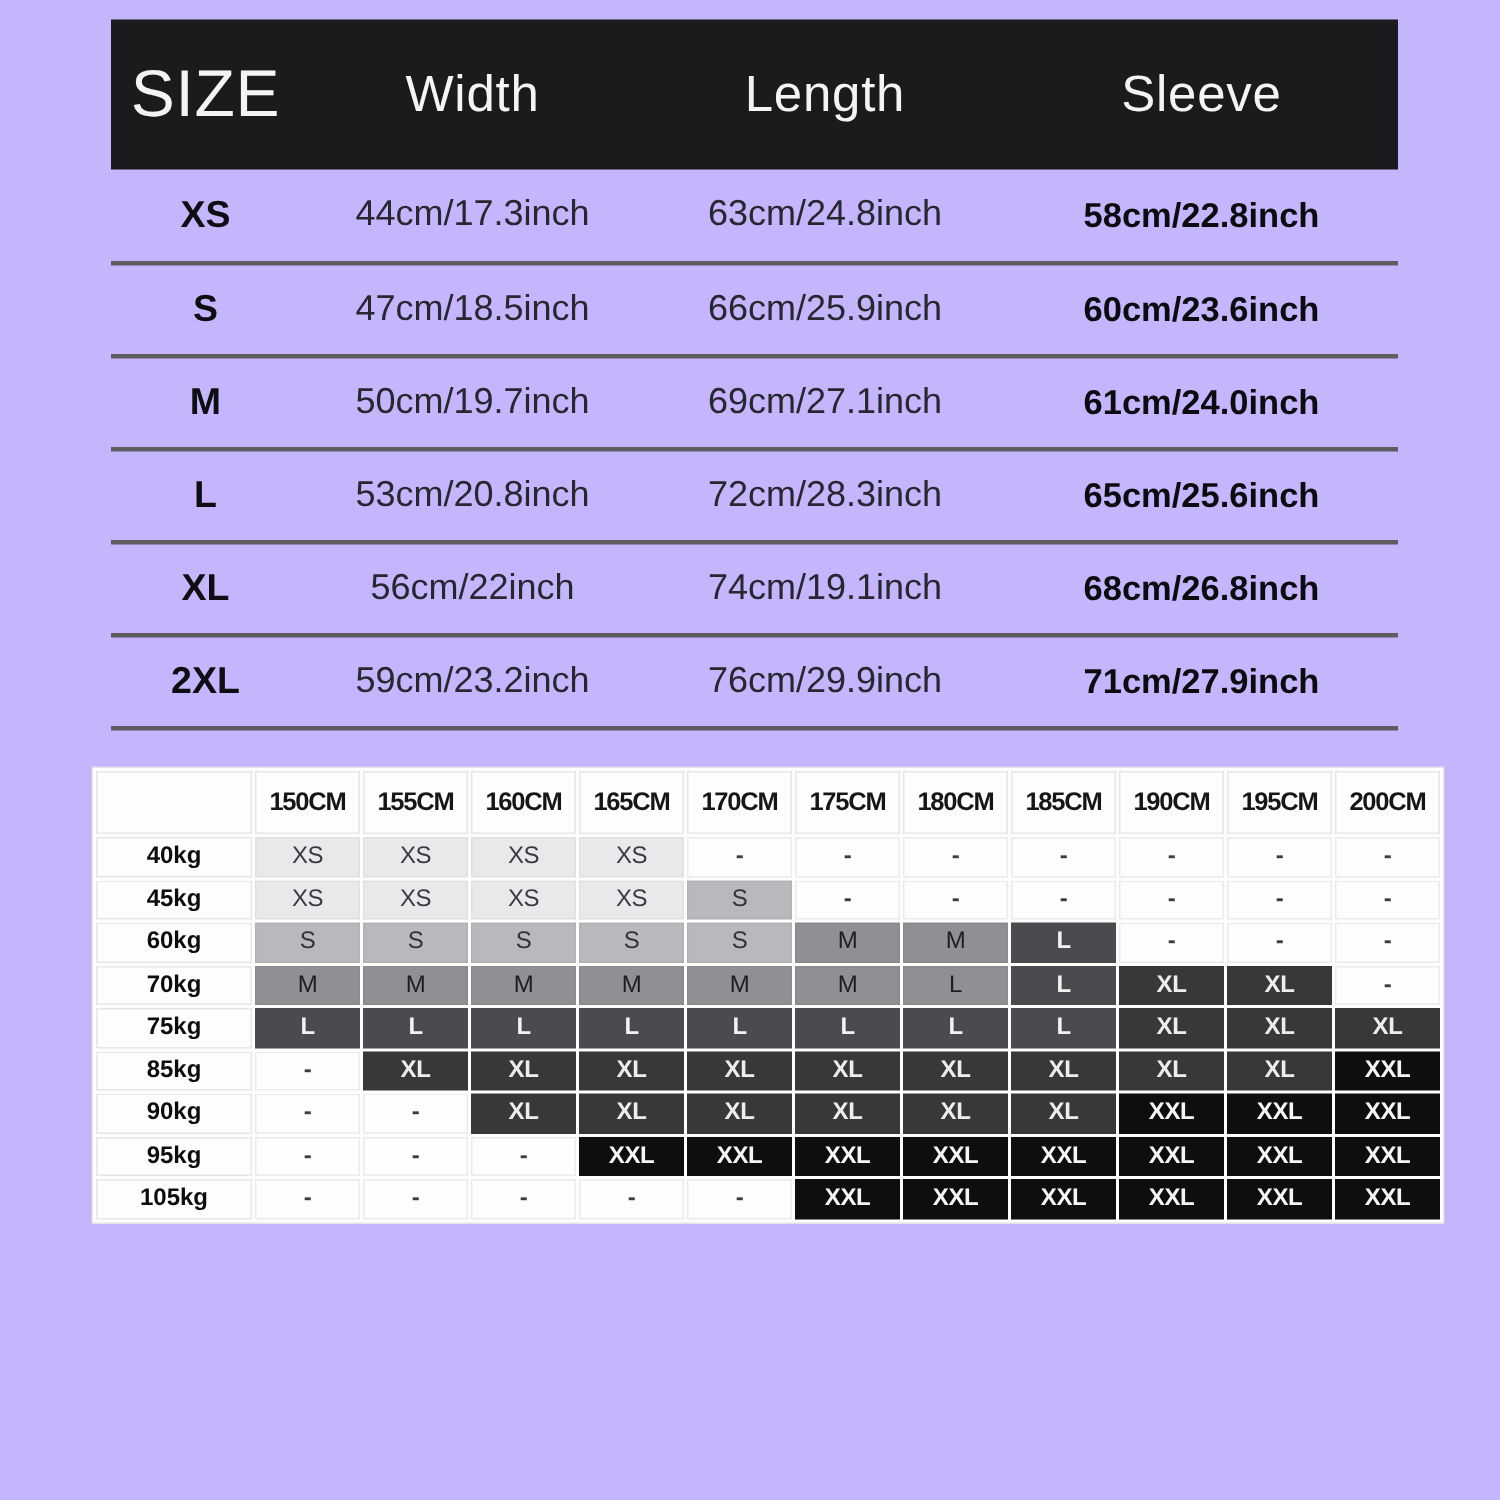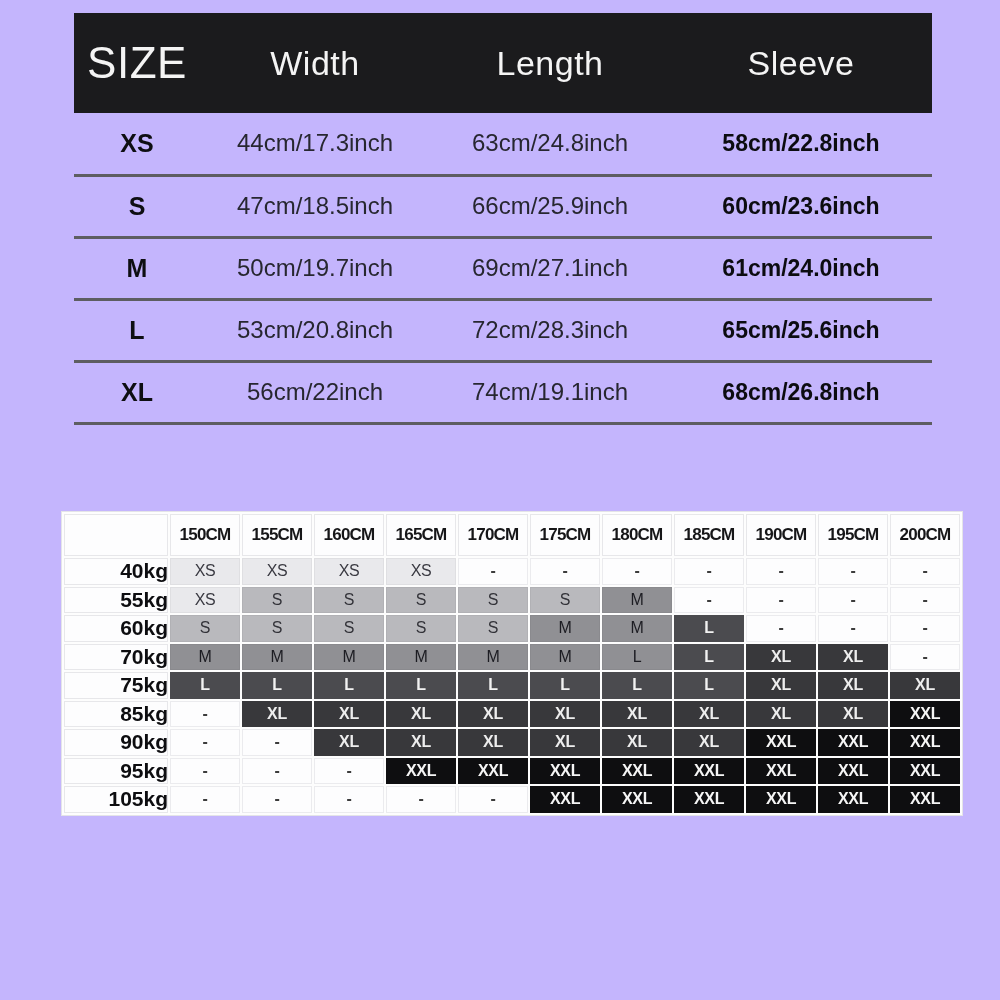--- a/index.html
+++ b/index.html
@@ -67,24 +67,24 @@
     text-align: center;
     box-shadow: inset 0 0 0 1px #e7e7ea;
     background: #fdfdfe;
     padding: 0;
   }
   table.fit-matrix th.corner-cell {
     box-shadow: inset 0 0 0 1px #e7e7ea;
     background: #fdfdfe;
   }
   table.fit-matrix th.weight-label {
-    font-size: 21px;
+    font-size: 16px;
     font-weight: 700;
     color: #0d0d10;
-    text-align: right;
+    text-align: center;
     box-shadow: inset 0 0 0 1px #e7e7ea;
     background: #fdfdfe;
     padding: 0;
   }
   table.fit-matrix td.fit-cell {
     text-align: center;
     vertical-align: middle;
     font-size: 16px;
     padding: 0;
     letter-spacing: -0.3px;
@@ -136,20 +136,26 @@
           <td class="size-label">L</td>
           <td class="width-value">53cm/20.8inch</td>
           <td class="length-value">72cm/28.3inch</td>
           <td class="sleeve-value">65cm/25.6inch</td>
         </tr>
         <tr>
           <td class="size-label">XL</td>
           <td class="width-value">56cm/22inch</td>
           <td class="length-value">74cm/19.1inch</td>
           <td class="sleeve-value">68cm/26.8inch</td>
+        </tr>
+        <tr>
+          <td class="size-label">2XL</td>
+          <td class="width-value">59cm/23.2inch</td>
+          <td class="length-value">76cm/29.9inch</td>
+          <td class="sleeve-value">71cm/27.9inch</td>
         </tr>
       </tbody>
   </table>
 
   <table class="fit-matrix">
     <colgroup id="fit-cols">
         <col style="width: 104px;">
         <col style="width: 70px;">
         <col style="width: 70px;">
         <col style="width: 70px;">
@@ -187,28 +193,28 @@
           <td class="fit-cell shade-light" style="background: rgb(233, 233, 236); color: rgb(58, 58, 66);">XS</td>
           <td class="fit-cell shade-dash" style="background: rgb(253, 253, 254); color: rgb(60, 60, 60);">-</td>
           <td class="fit-cell shade-dash" style="background: rgb(253, 253, 254); color: rgb(60, 60, 60);">-</td>
           <td class="fit-cell shade-dash" style="background: rgb(253, 253, 254); color: rgb(60, 60, 60);">-</td>
           <td class="fit-cell shade-dash" style="background: rgb(253, 253, 254); color: rgb(60, 60, 60);">-</td>
           <td class="fit-cell shade-dash" style="background: rgb(253, 253, 254); color: rgb(60, 60, 60);">-</td>
           <td class="fit-cell shade-dash" style="background: rgb(253, 253, 254); color: rgb(60, 60, 60);">-</td>
           <td class="fit-cell shade-dash" style="background: rgb(253, 253, 254); color: rgb(60, 60, 60);">-</td>
         </tr>
         <tr>
-          <th class="weight-label">55kg</th>
-          <td class="fit-cell shade-light" style="background: rgb(233, 233, 236); color: rgb(58, 58, 66);">XS</td>
-          <td class="fit-cell shade-light" style="background: rgb(185, 185, 189); color: rgb(50, 50, 56);">S</td>
-          <td class="fit-cell shade-light" style="background: rgb(185, 185, 189); color: rgb(50, 50, 56);">S</td>
-          <td class="fit-cell shade-light" style="background: rgb(185, 185, 189); color: rgb(50, 50, 56);">S</td>
-          <td class="fit-cell shade-light" style="background: rgb(185, 185, 189); color: rgb(50, 50, 56);">S</td>
-          <td class="fit-cell shade-light" style="background: rgb(185, 185, 189); color: rgb(50, 50, 56);">S</td>
-          <td class="fit-cell shade-light" style="background: rgb(144, 144, 148); color: rgb(28, 28, 34);">M</td>
+          <th class="weight-label">45kg</th>
+          <td class="fit-cell shade-light" style="background: rgb(233, 233, 236); color: rgb(58, 58, 66);">XS</td>
+          <td class="fit-cell shade-light" style="background: rgb(233, 233, 236); color: rgb(58, 58, 66);">XS</td>
+          <td class="fit-cell shade-light" style="background: rgb(233, 233, 236); color: rgb(58, 58, 66);">XS</td>
+          <td class="fit-cell shade-light" style="background: rgb(233, 233, 236); color: rgb(58, 58, 66);">XS</td>
+          <td class="fit-cell shade-light" style="background: rgb(185, 185, 189); color: rgb(50, 50, 56);">S</td>
+          <td class="fit-cell shade-dash" style="background: rgb(253, 253, 254); color: rgb(60, 60, 60);">-</td>
+          <td class="fit-cell shade-dash" style="background: rgb(253, 253, 254); color: rgb(60, 60, 60);">-</td>
           <td class="fit-cell shade-dash" style="background: rgb(253, 253, 254); color: rgb(60, 60, 60);">-</td>
           <td class="fit-cell shade-dash" style="background: rgb(253, 253, 254); color: rgb(60, 60, 60);">-</td>
           <td class="fit-cell shade-dash" style="background: rgb(253, 253, 254); color: rgb(60, 60, 60);">-</td>
           <td class="fit-cell shade-dash" style="background: rgb(253, 253, 254); color: rgb(60, 60, 60);">-</td>
         </tr>
         <tr>
           <th class="weight-label">60kg</th>
           <td class="fit-cell shade-light" style="background: rgb(185, 185, 189); color: rgb(50, 50, 56);">S</td>
           <td class="fit-cell shade-light" style="background: rgb(185, 185, 189); color: rgb(50, 50, 56);">S</td>
           <td class="fit-cell shade-light" style="background: rgb(185, 185, 189); color: rgb(50, 50, 56);">S</td>

